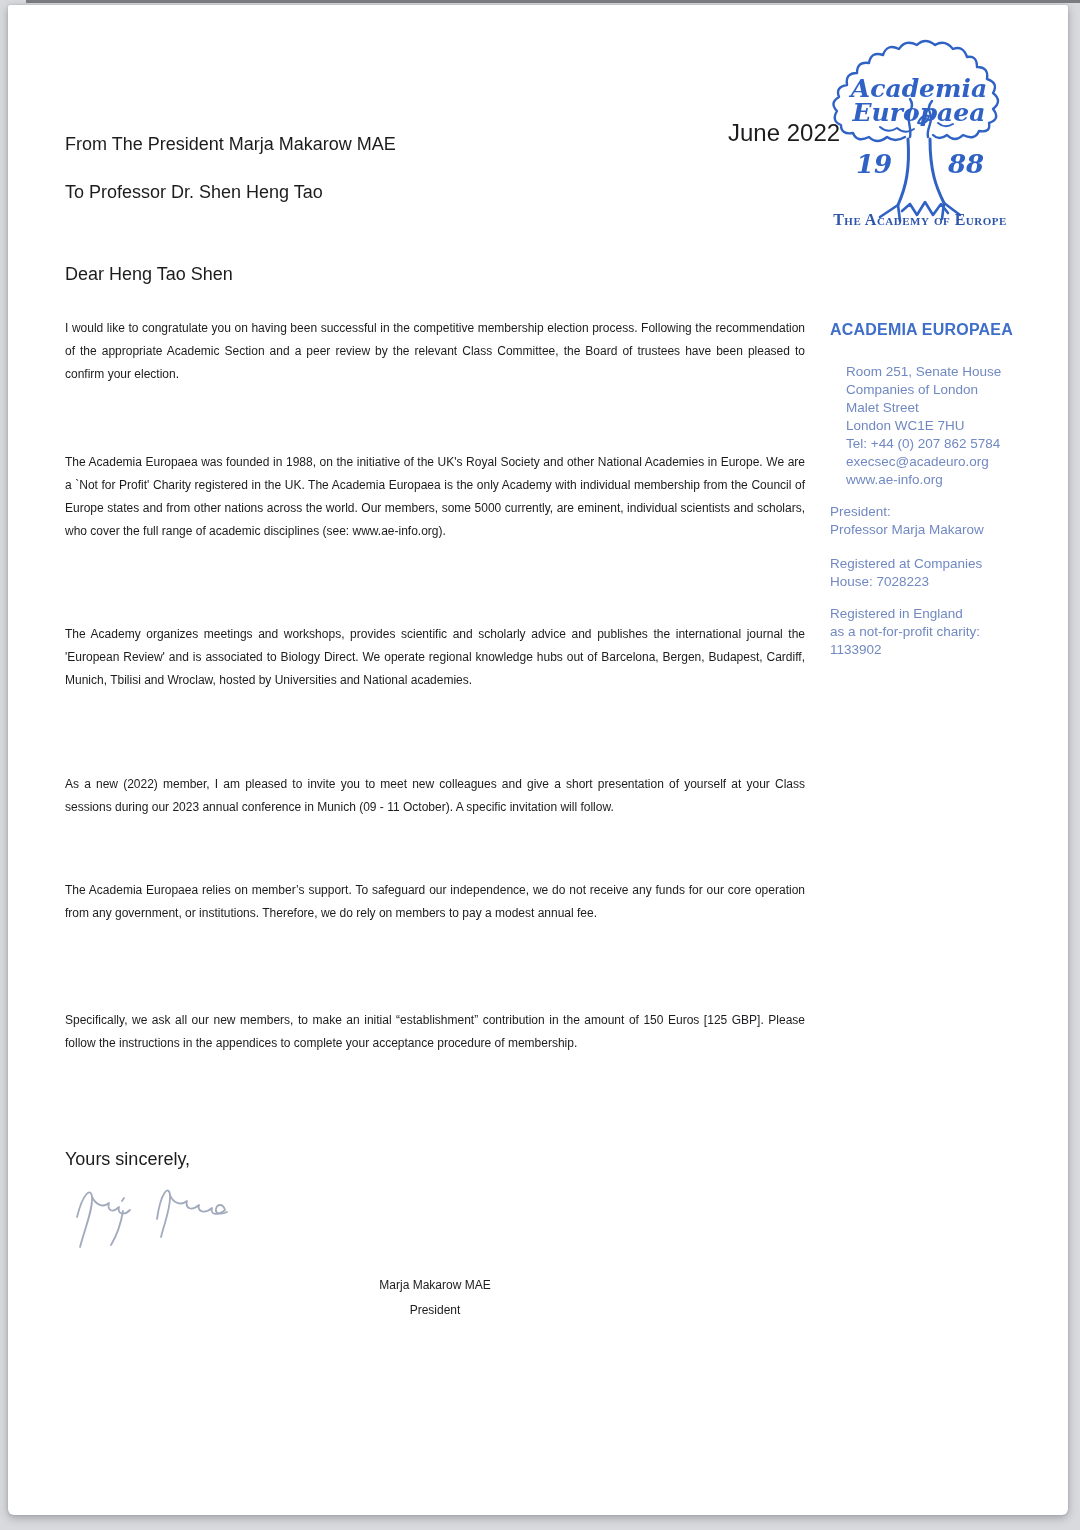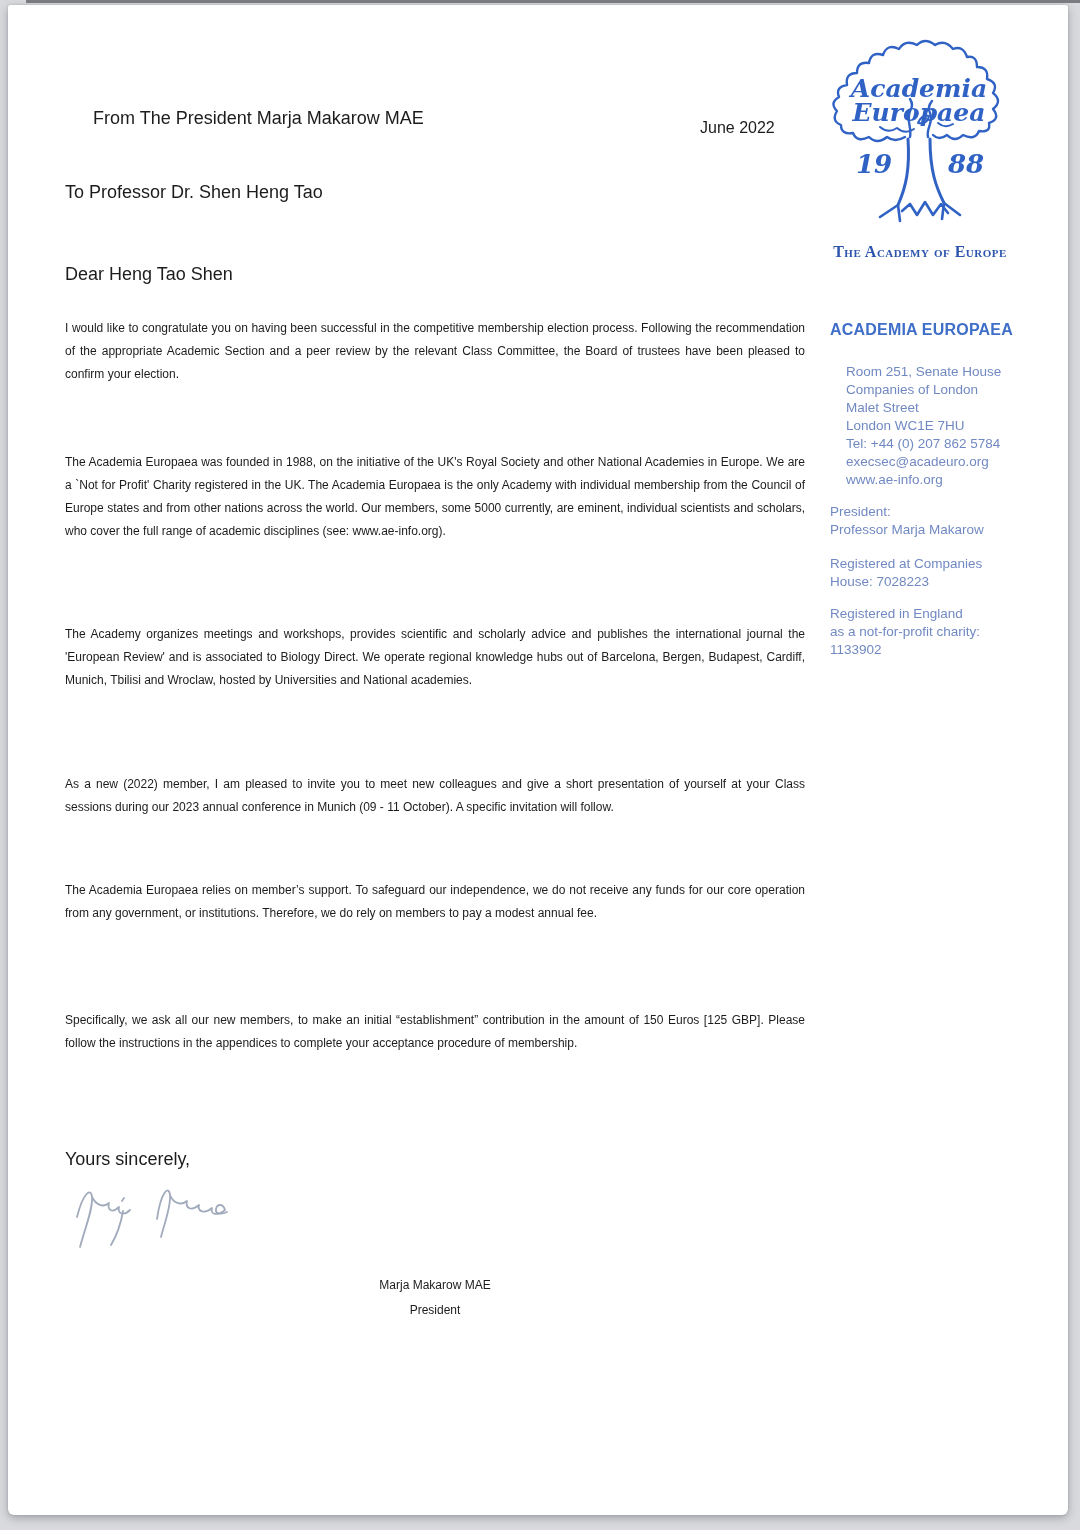--- a/index.html
+++ b/index.html
@@ -14,37 +14,37 @@
   }
   .page{
     position:absolute;left:8px;top:5px;width:1060px;height:1510px;
     background:#ffffff;border-radius:2px 2px 6px 6px;
     box-shadow:0 3px 8px rgba(90,94,105,.45), 0 0 2px rgba(120,124,132,.4);
   }
   
   .letter-col{position:absolute;left:57px;width:740px;color:#1c1c1e;}
   .line18{font-size:18px;line-height:23px;}
   .par{font-size:12px;line-height:23px;text-align:justify;color:#1c1c1e;}
-  .from-line{top:102px;margin-left:28px;}
-  .date-line{position:absolute;left:692px;top:114px;font-size:16px;color:#1c1c1e;}
+  .from-line{top:128px;}
+  .date-line{position:absolute;left:720px;top:114px;font-size:24px;color:#1c1c1e;}
   .to-line{top:176px;}
   .dear-line{top:258px;}
   .p1{top:312px;}
   .p2{top:446px;}
   .p3{top:618px;}
   .p4{top:768px;}
   .p5{top:874px;}
   .p6{top:1004px;}
   .closing{top:1143px;}
   .sig-svg{position:absolute;left:55px;top:1172px;}
   .sig-block{top:1268px;font-size:12px;line-height:25px;text-align:center;}
   
   .logo-svg{position:absolute;left:812px;top:26px;}
   .logo-tagline{
-    position:absolute;left:806px;top:238px;width:212px;text-align:center;
+    position:absolute;left:806px;top:206px;width:212px;text-align:center;
     font-family:"Liberation Serif", serif;font-variant:small-caps;font-weight:bold;
     font-size:16px;letter-spacing:.5px;color:#2d55ae;
   }
   .sb{position:absolute;left:822px;width:200px;color:#7189c2;font-size:13.5px;line-height:18px;}
   .sb-heading{
     position:absolute;left:822px;top:316px;width:210px;
     color:#3f6ec9;font-weight:bold;font-size:16px;letter-spacing:.2px;
   }
   .sb-address{top:358px;margin-left:16px;}
   .sb-president{top:498px;}

